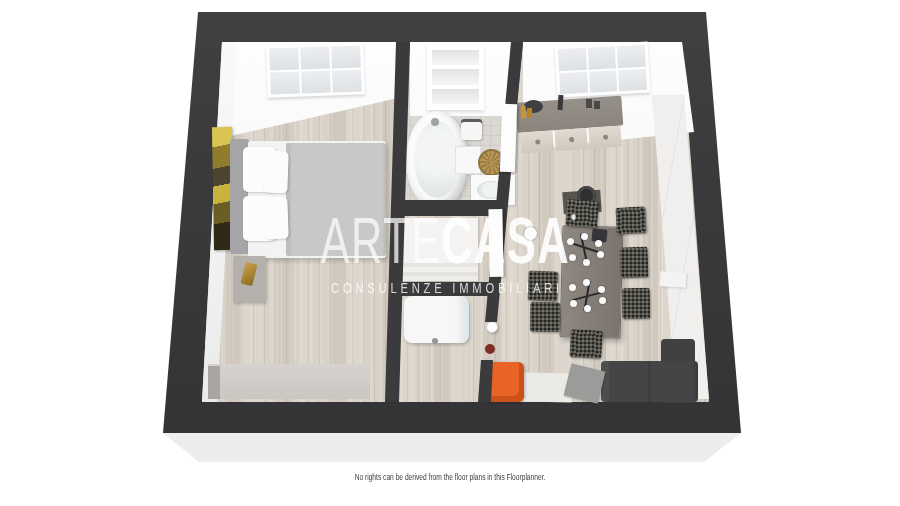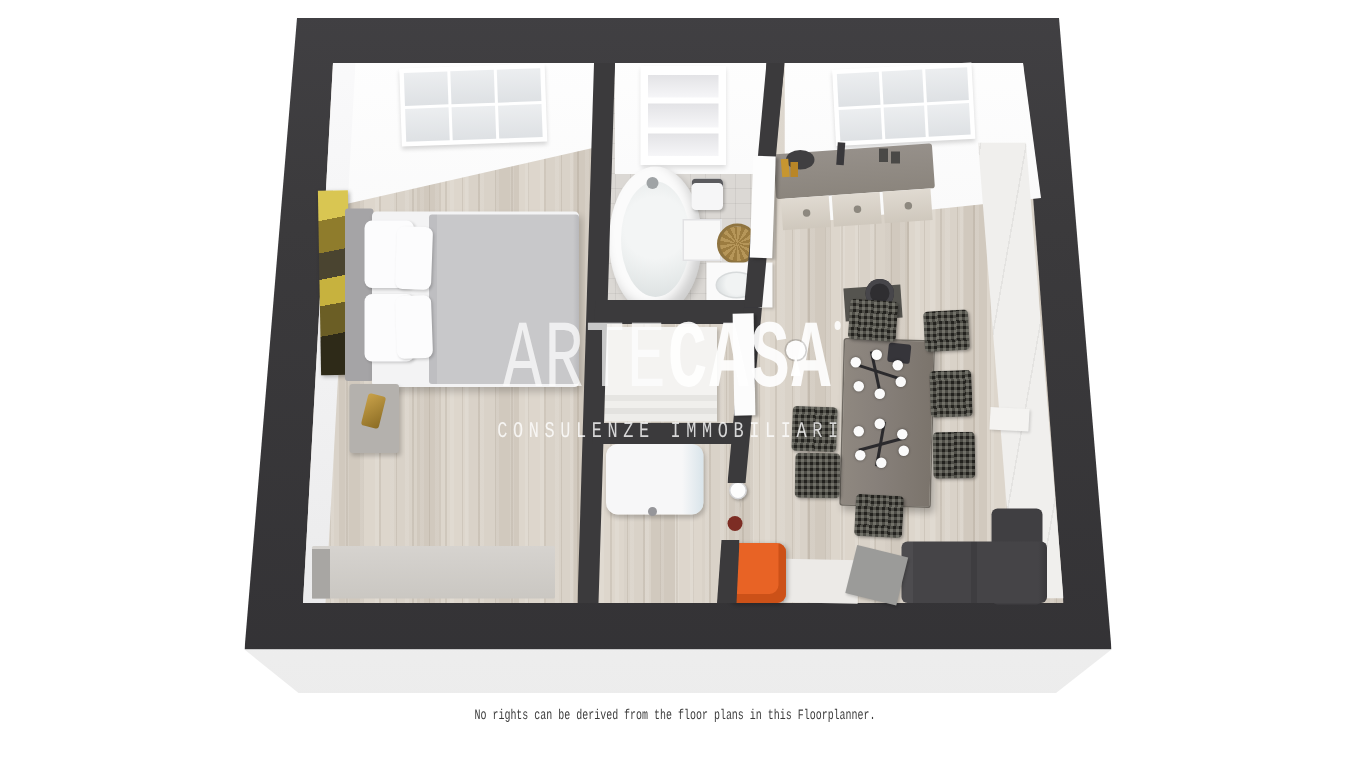--- a/index.html
+++ b/index.html
@@ -4,21 +4,21 @@
 <style>
   :root{
     --page-bg:#ffffff; --wall:#3b3a3c; --base:#f4f4f4;
     --wood:#d8d1c7; --tile:#dbd8d4; --watermark:#ffffff;
     --orange:#e86325; --sofa:#454447; --chair:#23221e; --table:#87807a;
     --counter:#8b857d; --cabinet:#d7d1c7; --wardrobe:#f0efed; --dresser:#cac7c2;
     --blanket:#c8c8ca; --basket:#b69659; --gold:#c9a24a; --painting:#a8902e;
   }
   html,body{margin:0;padding:0;background:var(--page-bg);}
   .stage{position:relative;width:900px;height:506px;margin:0 auto;overflow:hidden;
-         background:var(--page-bg);font-family:Liberation Mono, monospace;}
+         background:var(--page-bg);font-family:Liberation Sans, sans-serif;}
   .stage *{position:absolute;box-sizing:border-box;}
 
   
   .poly{left:0;top:0;width:900px;height:506px;}
 
   .base-slab{clip-path:polygon(163px 433px,741px 433px,704px 462px,199px 462px);
     background:linear-gradient(180deg,#fafafa,#ebebeb);}
   .outer-wall{clip-path:polygon(198px 12px,706px 12px,741px 433px,163px 433px);
     background:linear-gradient(180deg,#414043 0%,var(--wall) 30%,#323134 100%);}
 

